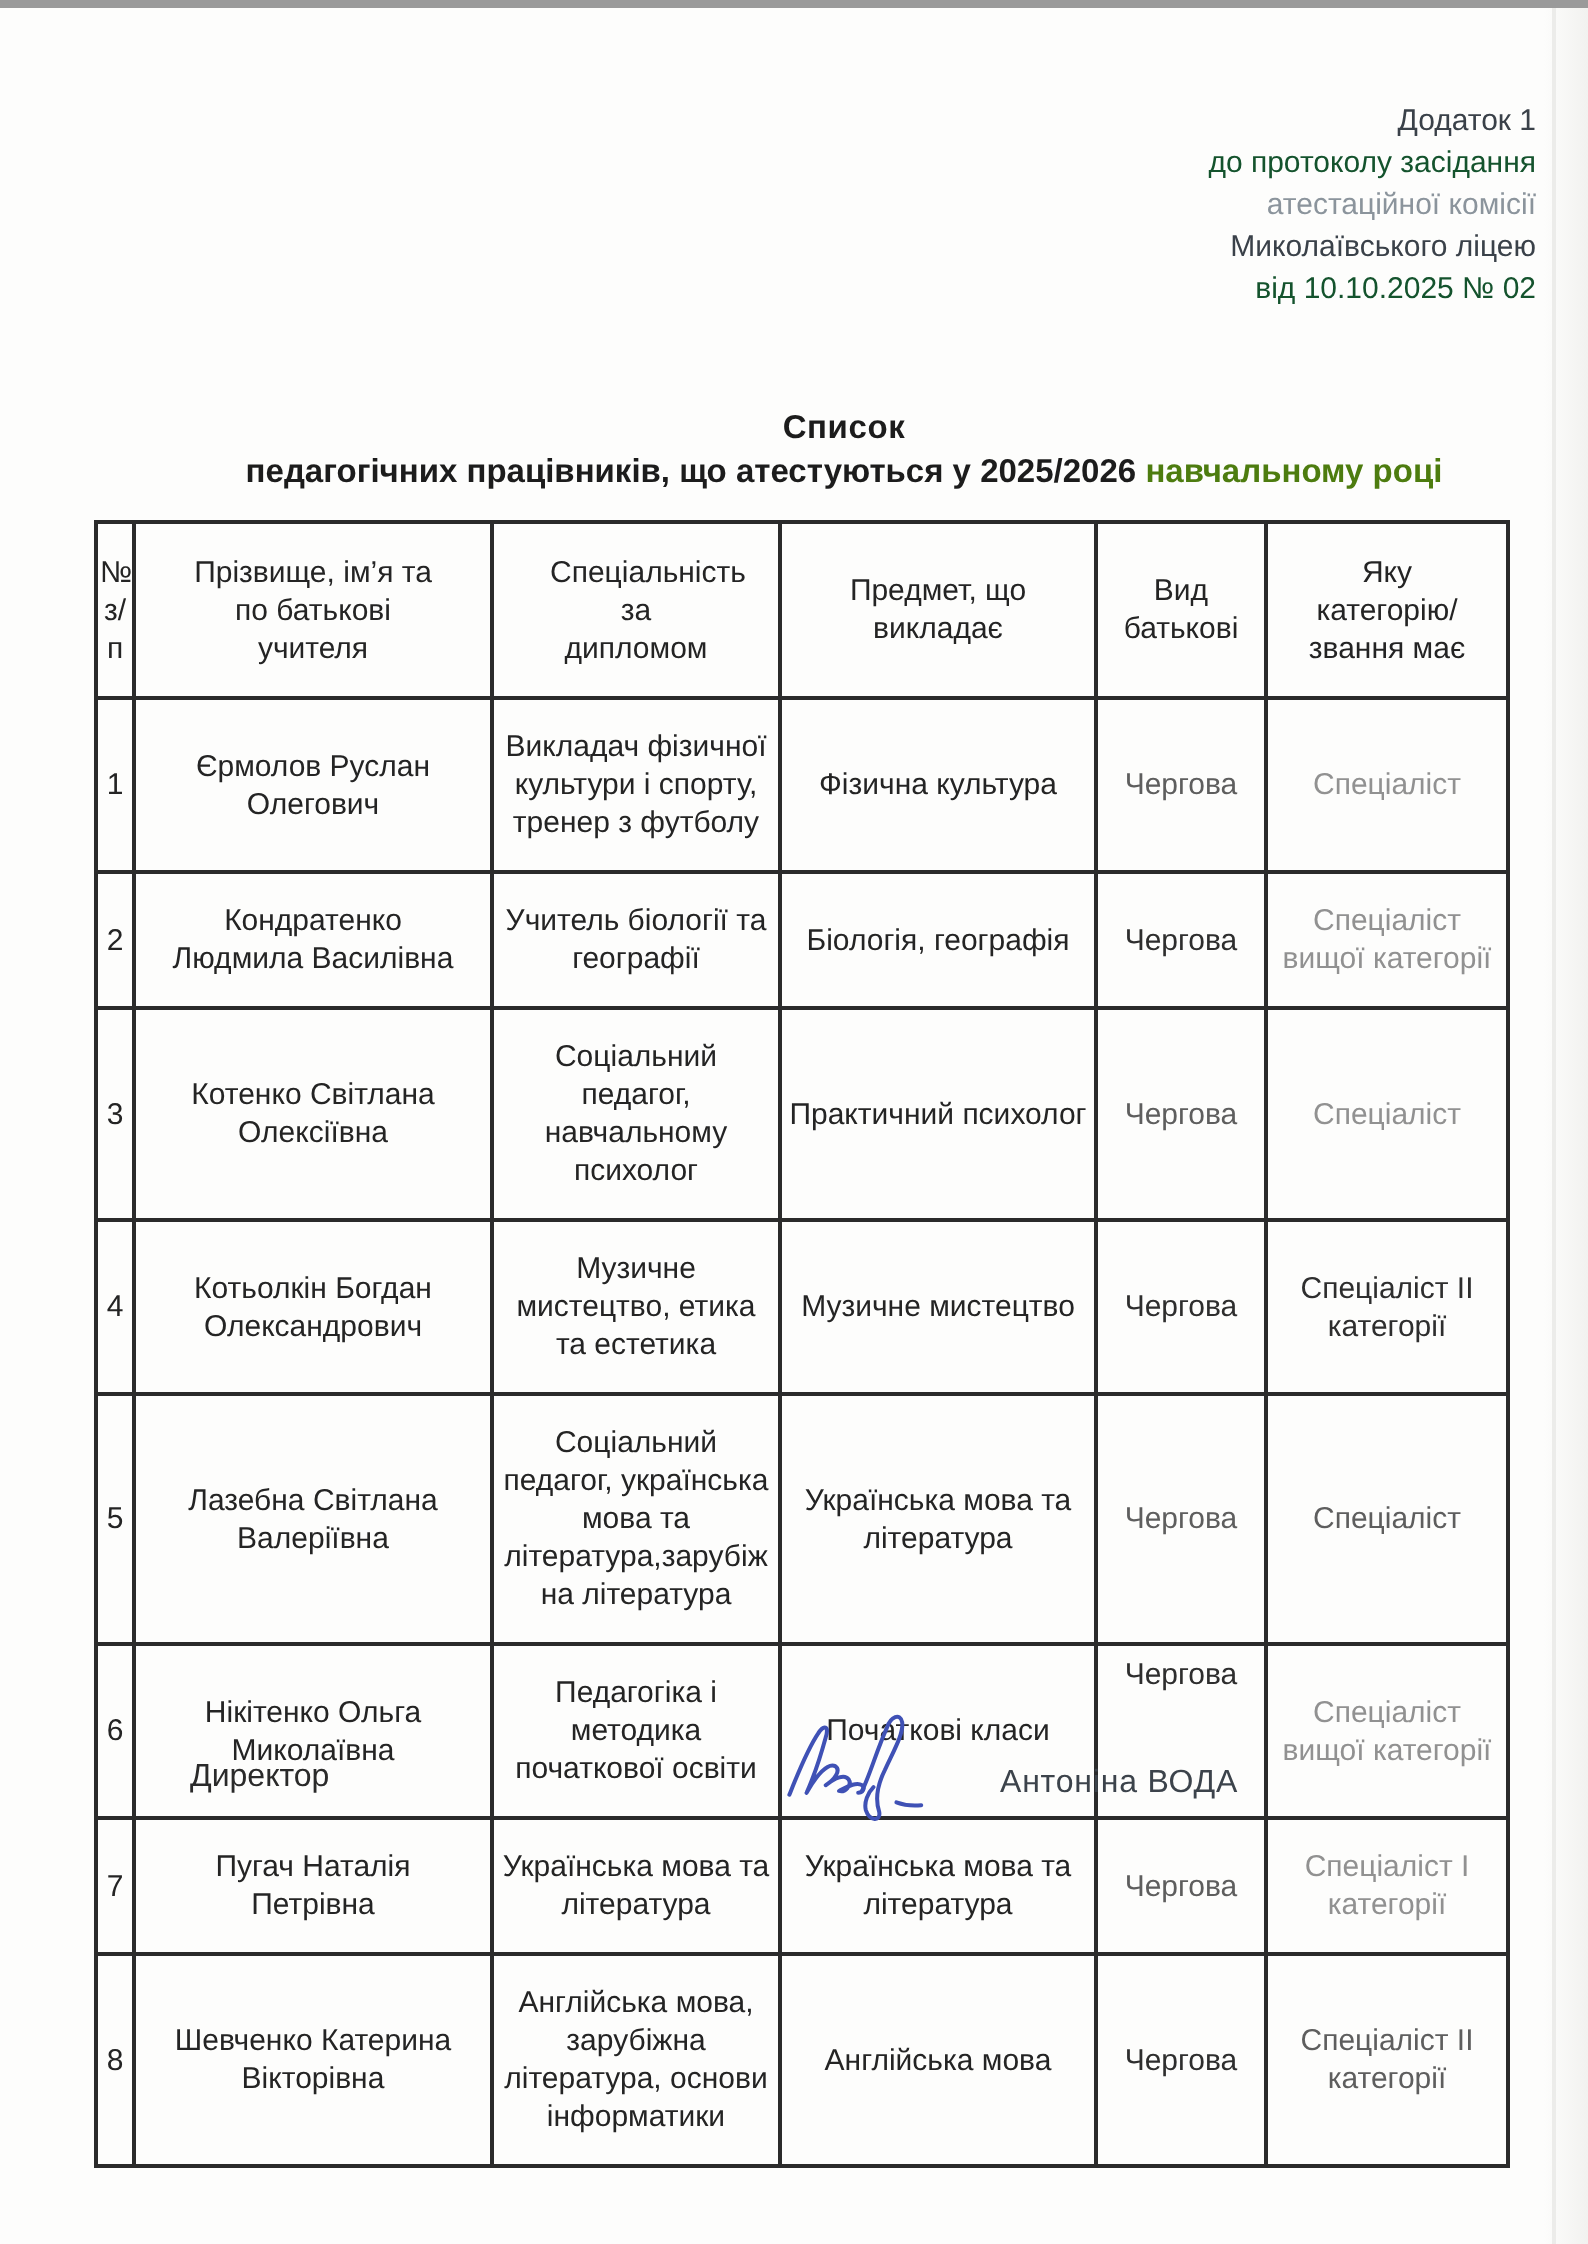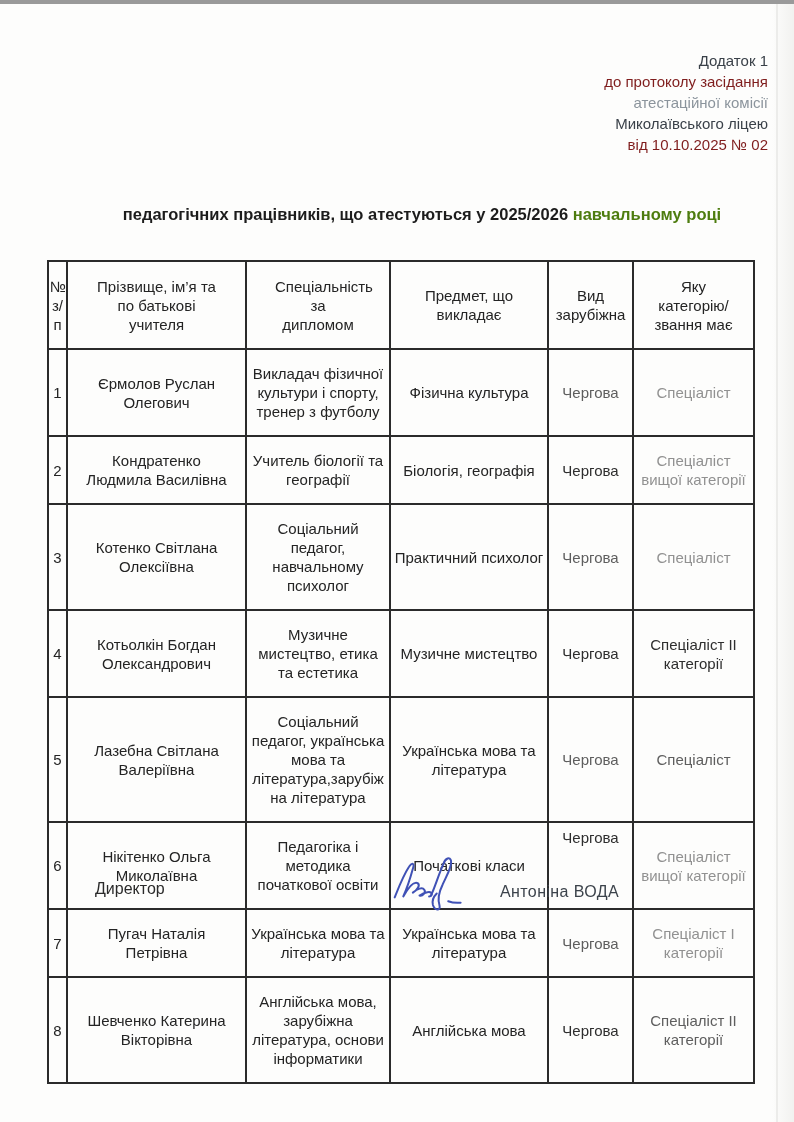--- a/index.html
+++ b/index.html
@@ -19,21 +19,21 @@
   }
   .scan-line{
     position:absolute;top:0;bottom:0;right:16px;width:2px;
     background:#e3e3e0;opacity:.6;pointer-events:none;
   }
   .header-block{
     position:absolute;top:46px;right:26px;
     text-align:right;font-size:15px;line-height:21px;
   }
   .hb-dark{color:#3a4149;}
-  .hb-mid{color:#7f1d1d;}
+  .hb-mid{color:#14532d;}
   .hb-light{color:#8b949c;}
   .title-block{
     position:absolute;top:199px;left:50px;right:0;
     text-align:center;font-weight:bold;font-size:16.5px;line-height:22px;
     color:#1c1c1c;
   }
   .title-line1{letter-spacing:.3px;}
   .title-main{margin-right:.28em;}
   .title-faded{color:#4d7c0f;}
   table.doc{
@@ -81,39 +81,40 @@
 
   <div class="header-block">
     <div class="hb-dark">Додаток 1</div>
     <div class="hb-mid">до протоколу засідання</div>
     <div class="hb-light">атестаційної комісії</div>
     <div class="hb-dark">Миколаївського ліцею</div>
     <div class="hb-mid">від 10.10.2025 № 02</div>
   </div>
 
   <div class="title-block">
+    <div class="title-line1">Список</div>
     <div><span class="title-main">педагогічних працівників, що атестуються у 2025/2026</span><span class="title-faded">навчальному році</span></div>
   </div>
 
   <table class="doc">
     <colgroup>
       <col style="width:19px">
         <col style="width:179px">
         <col style="width:144px">
       <col style="width:158px">
         <col style="width:85px">
         <col style="width:121px">
     </colgroup>
     <thead>
       <tr>
         <th class="doc-th">№ з/п</th>
         <th class="doc-th">Прізвище, ім’я та по батькові учителя</th>
         <th class="doc-th">Спеціальність за дипломом</th>
         <th class="doc-th">Предмет, що викладає</th>
-        <th class="doc-th">Вид зарубіжна</th>
+        <th class="doc-th">Вид батькові</th>
         <th class="doc-th">Яку категорію/ звання має</th>
       </tr>
     </thead>
     <tbody id="table-body">
         <tr style="height: 60px;">
           <td>1</td>
           <td class="cell-name">Єрмолов Руслан Олегович</td>
           <td>Викладач фізичної культури і спорту, тренер з футболу</td>
           <td>Фізична культура</td>
           <td class="tone-mid">Чергова</td>

